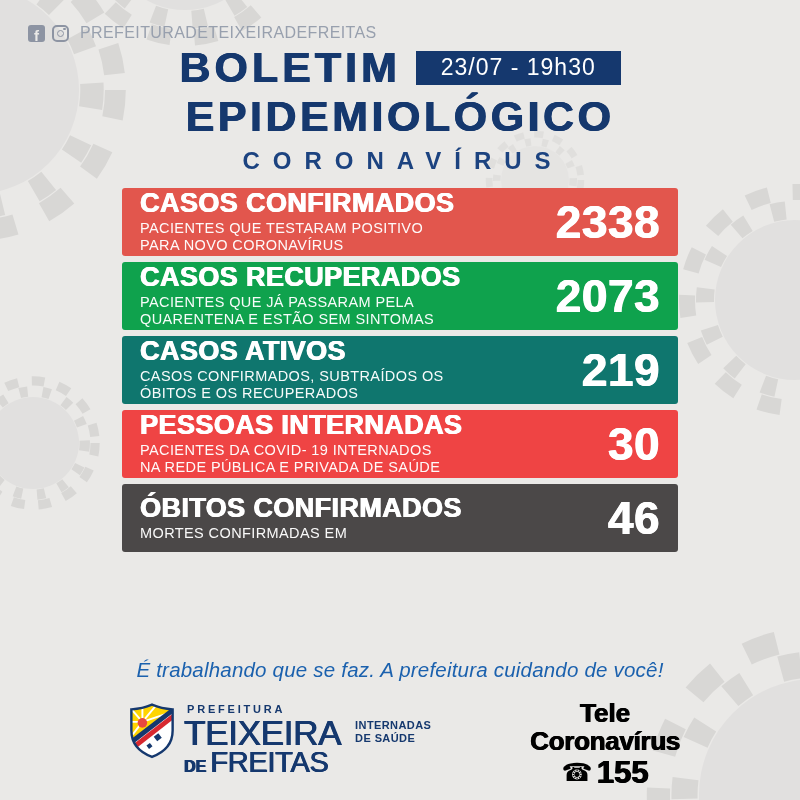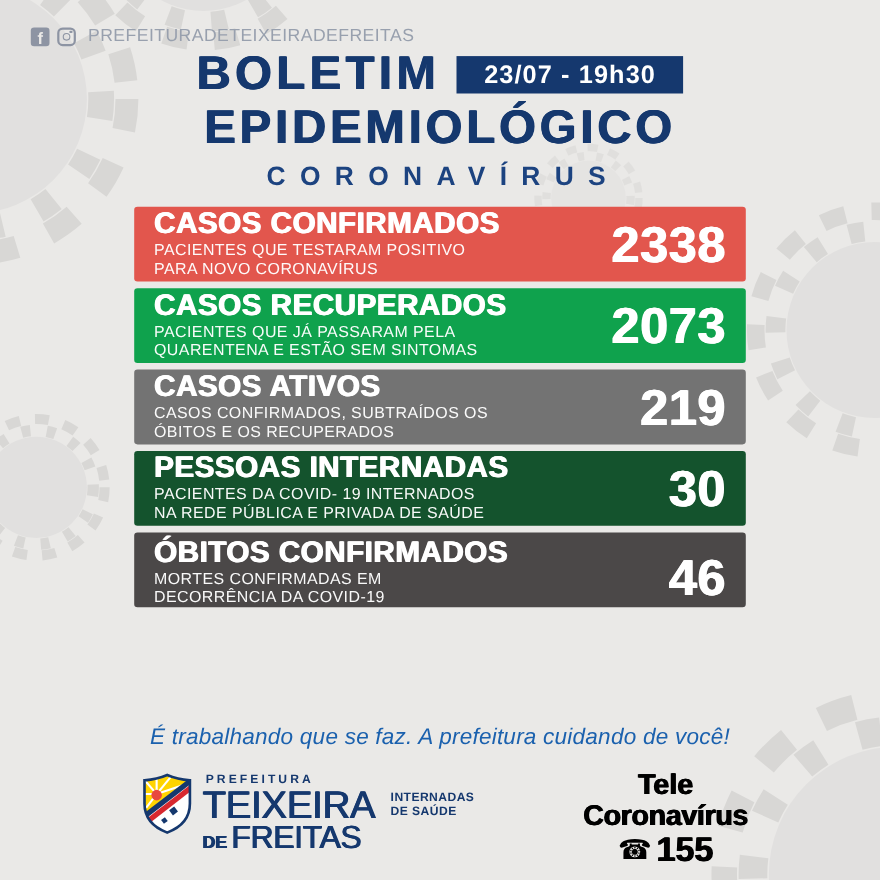--- a/index.html
+++ b/index.html
@@ -18,21 +18,21 @@
   .ig-ic { width:17px; height:17px; border:2px solid #8D94A3; border-radius:5px; box-sizing:border-box; position:relative; }
   .ig-ic .lens { position:absolute; left:3px; top:3px; width:7px; height:7px; border:1.8px solid #8D94A3; border-radius:50%; box-sizing:border-box; }
   .ig-ic .dot { position:absolute; right:1.5px; top:1.5px; width:2.4px; height:2.4px; background:#8D94A3; border-radius:50%; }
   .handle { color:#98A0AE; font-size:16px; letter-spacing:0.4px; margin-left:4px; }
 
   
   .thick { text-shadow:0.7px 0 currentColor, -0.4px 0 currentColor; }
   .header { position:absolute; left:0; top:46px; width:800px; display:flex; flex-direction:column; align-items:center; }
   .title-row { display:flex; align-items:center; gap:15px; }
   .title-big { color:#15386E; font-size:43px; font-weight:bold; letter-spacing:4px; line-height:1; }
-  .badge { background:#15386E; color:#FFFFFF; font-size:23px; font-weight:bold; letter-spacing:1px;
+  .badge { background:#15386E; color:#FFFFFF; font-size:23px; font-weight:normal; letter-spacing:1px;
     padding:5px 25px 6px 25px; line-height:1; }
   .title-line2 { margin-top:6px; letter-spacing:3.5px; }
   .subtitle { margin-top:9px; color:#1C4380; font-size:24px; font-weight:bold; letter-spacing:13px; text-indent:6px; }
 
   
   .cards { position:absolute; left:122px; top:188px; width:556px; }
   .card { height:68px; border-radius:3px; margin-bottom:6px; color:#FFFFFF;
     display:flex; align-items:center; box-sizing:border-box; padding:0 18px 0 18px; }
   .card-text { flex:1; min-width:0; }
   .card-title { font-size:27px; font-weight:bold; letter-spacing:0.4px; line-height:1; }
@@ -119,48 +119,47 @@
       <div class="card-text">
         <div class="card-title thick">CASOS RECUPERADOS</div>
         <div class="card-desc">
           <div>PACIENTES QUE JÁ PASSARAM PELA</div>
           <div>QUARENTENA E ESTÃO SEM SINTOMAS</div>
         </div>
       </div>
       <div class="card-value thick">2073</div>
     </div>
 
-    <div class="card" style="background-color: #737373;">
+    <div class="card" style="background-color: #0f766e;">
       <div class="card-text">
         <div class="card-title thick">CASOS ATIVOS</div>
         <div class="card-desc">
           <div>CASOS CONFIRMADOS, SUBTRAÍDOS OS</div>
           <div>ÓBITOS E OS RECUPERADOS</div>
         </div>
       </div>
       <div class="card-value thick">219</div>
     </div>
 
-    <div class="card" style="background-color: #14532d;">
+    <div class="card" style="background-color: #ef4444;">
       <div class="card-text">
         <div class="card-title thick">PESSOAS INTERNADAS</div>
         <div class="card-desc">
           <div>PACIENTES DA COVID- 19 INTERNADOS</div>
           <div>NA REDE PÚBLICA E PRIVADA DE SAÚDE</div>
         </div>
       </div>
       <div class="card-value thick">30</div>
     </div>
 
-    <div class="card" style="background-color: rgb(75, 72, 72); align-items: flex-end;">
+    <div class="card" style="background-color: rgb(75, 72, 72);">
       <div class="card-text">
         <div class="card-title thick">ÓBITOS CONFIRMADOS</div>
         <div class="card-desc">
           <div>MORTES CONFIRMADAS EM</div>
-          <div>DECORRÊNCIA DA COVID-19</div>
         </div>
       </div>
       <div class="card-value thick">46</div>
     </div>
 
   </div>
 
   <div class="slogan">É trabalhando que se faz. A prefeitura cuidando de você!</div>
 
   <div class="footer-logo">

